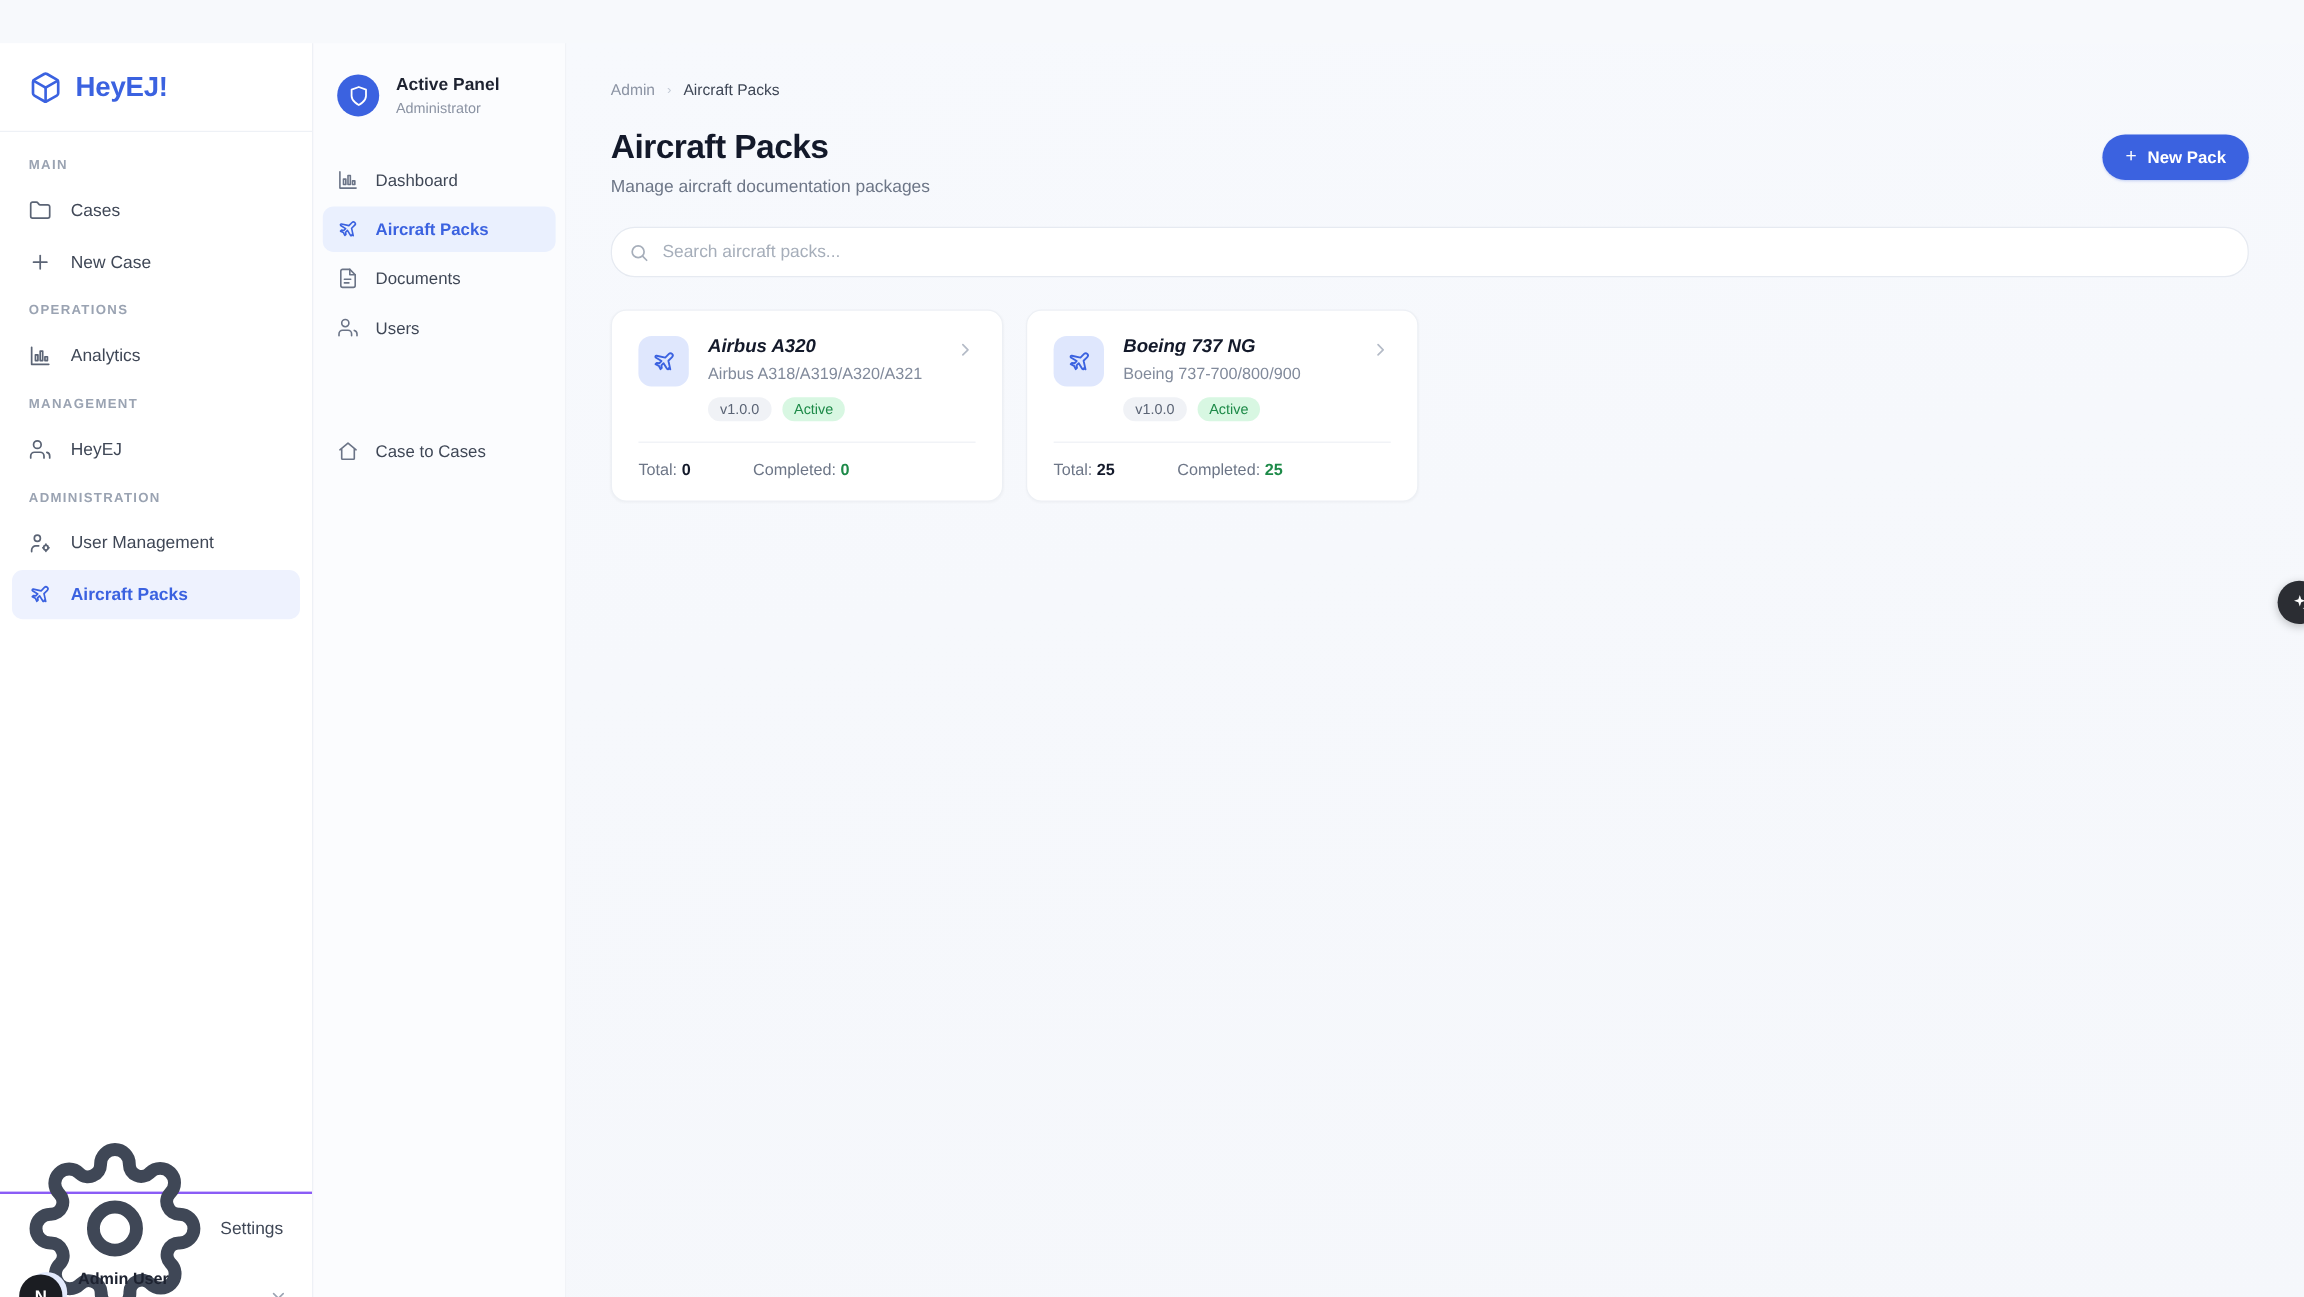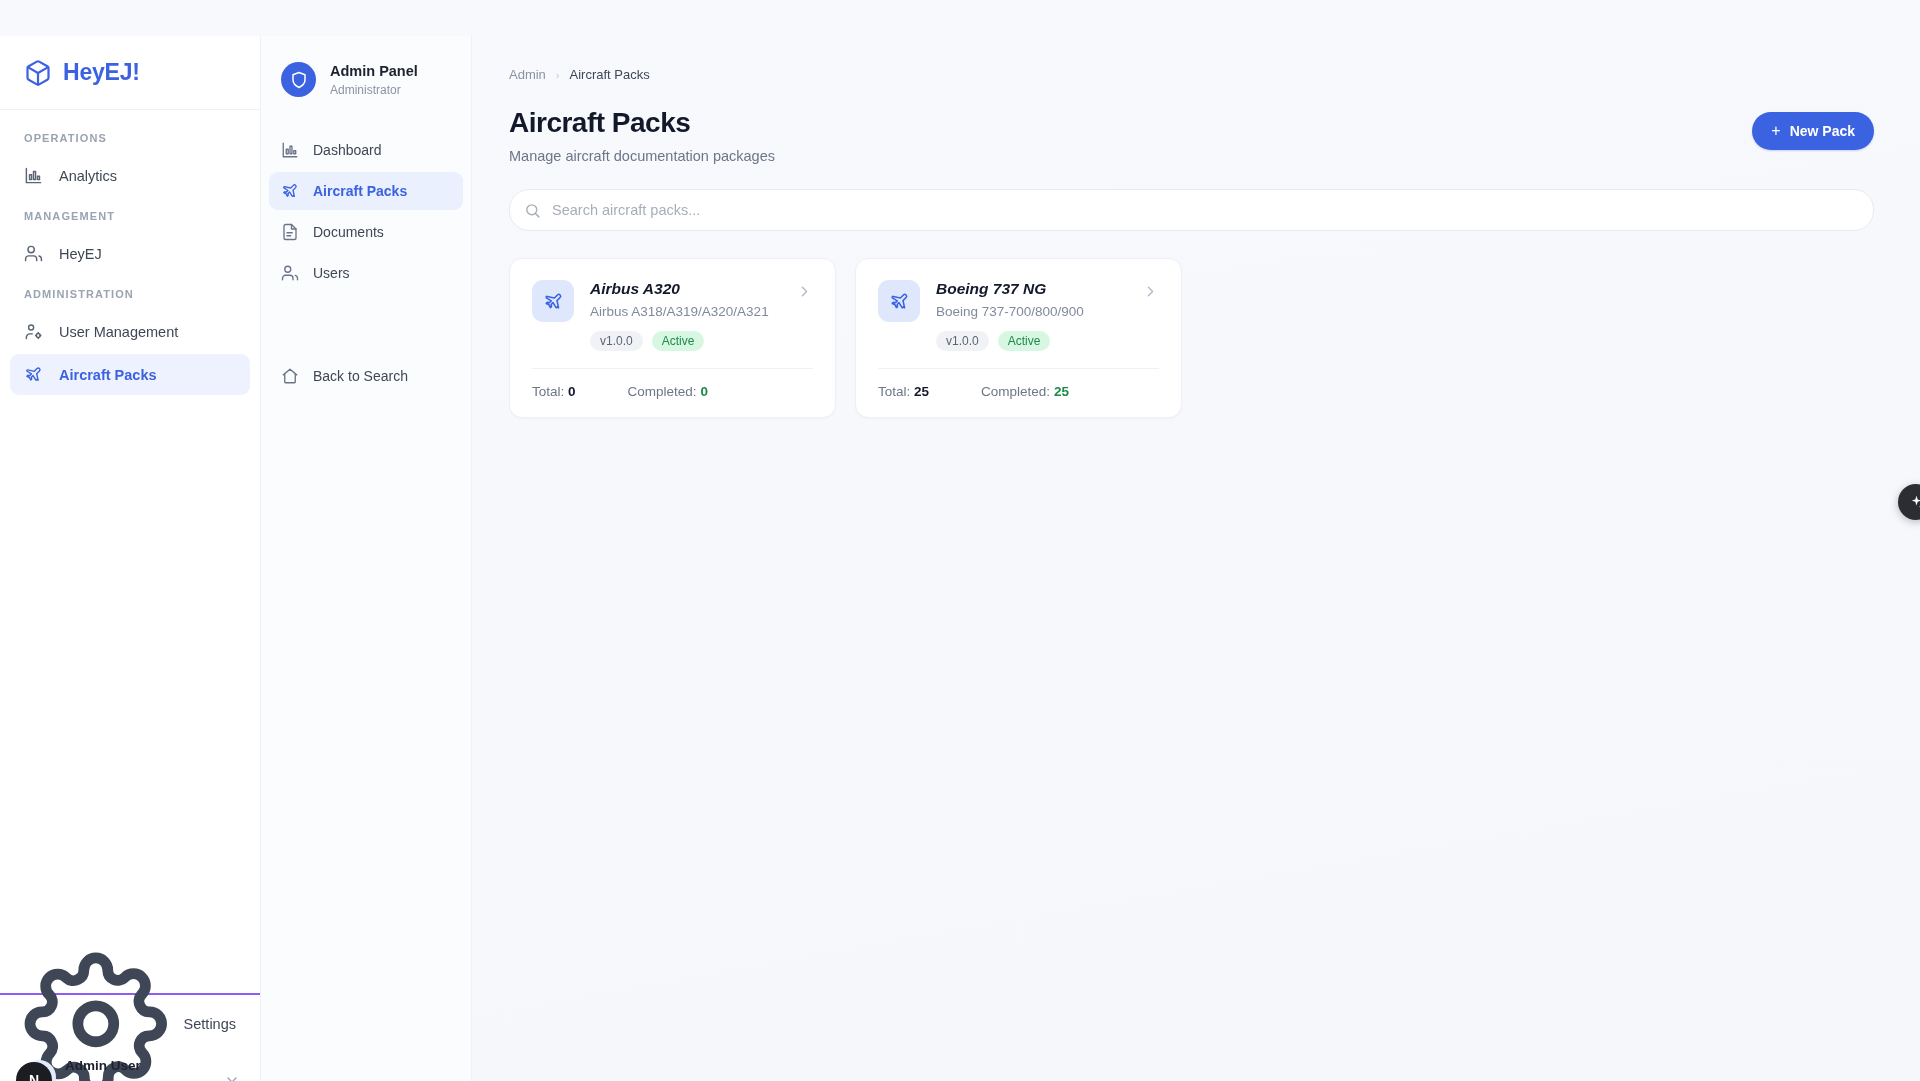--- a/index.html
+++ b/index.html
@@ -205,20 +205,36 @@
       <svg class="brand-icon" viewBox="0 0 24 24" fill="none" stroke="#3b62e0" stroke-width="1.9" stroke-linecap="round" stroke-linejoin="round">
         <path d="M21 16V8a2 2 0 0 0-1-1.73l-7-4a2 2 0 0 0-2 0l-7 4A2 2 0 0 0 3 8v8a2 2 0 0 0 1 1.73l7 4a2 2 0 0 0 2 0l7-4A2 2 0 0 0 21 16z"></path>
         <polyline points="3.27 6.96 12 12.01 20.73 6.96"></polyline>
         <line x1="12" y1="22.08" x2="12" y2="12"></line>
       </svg>
       <span class="brand-text">HeyEJ!</span>
     </div>
 
     <nav class="nav-scroll">
 
+      <div class="nav-group">
+        <div class="nav-group-label">MAIN</div>
+        <div class="nav-item">
+          <svg class="ni-icon" viewBox="0 0 24 24" fill="none" stroke="currentColor" stroke-width="1.8" stroke-linecap="round" stroke-linejoin="round">
+            <path d="M20 20a2 2 0 0 0 2-2V8a2 2 0 0 0-2-2h-7.9a2 2 0 0 1-1.69-.9L9.6 3.9A2 2 0 0 0 7.93 3H4a2 2 0 0 0-2 2v13a2 2 0 0 0 2 2Z"></path>
+          </svg>
+          <span>Cases</span>
+        </div>
+        <div class="nav-item">
+          <svg class="ni-icon" viewBox="0 0 24 24" fill="none" stroke="currentColor" stroke-width="1.8" stroke-linecap="round">
+            <line x1="12" y1="5" x2="12" y2="19"></line>
+              <line x1="5" y1="12" x2="19" y2="12"></line>
+          </svg>
+          <span>New Case</span>
+        </div>
+      </div>
 
       <div class="nav-group">
         <div class="nav-group-label">OPERATIONS</div>
         <div class="nav-item">
           <svg class="ni-icon" viewBox="0 0 24 24" fill="none" stroke="currentColor" stroke-width="1.8" stroke-linecap="round" stroke-linejoin="round">
             <path d="M3 3v18h18"></path>
               <rect x="7" y="11" width="2.6" height="6"></rect>
               <rect x="12" y="7" width="2.6" height="10"></rect>
               <rect x="17" y="13" width="2.6" height="4"></rect>
           </svg>
@@ -287,21 +303,21 @@
   </aside>
 
   <aside class="admin-panel">
     <div class="admin-head">
       <div class="shield-badge">
         <svg viewBox="0 0 24 24" fill="none" stroke="currentColor" stroke-width="2" stroke-linecap="round" stroke-linejoin="round">
           <path d="M12 22s8-4 8-10V5l-8-3-8 3v7c0 6 8 10 8 10z"></path>
         </svg>
       </div>
       <div>
-        <div class="admin-title">Admin Panel</div>
+        <div class="admin-title">Active Panel</div>
         <div class="admin-sub">Administrator</div>
       </div>
     </div>
 
     <nav class="admin-nav">
       <div class="admin-item">
         <svg class="ni-icon" viewBox="0 0 24 24" fill="none" stroke="currentColor" stroke-width="1.8" stroke-linecap="round" stroke-linejoin="round">
           <path d="M3 3v18h18"></path>
             <rect x="7" y="11" width="2.6" height="6"></rect>
             <rect x="12" y="7" width="2.6" height="10"></rect>
@@ -336,21 +352,21 @@
         <span>Users</span>
       </div>
 
       <div class="admin-divider"></div>
 
       <div class="admin-item">
         <svg class="ni-icon" viewBox="0 0 24 24" fill="none" stroke="currentColor" stroke-width="1.8" stroke-linecap="round" stroke-linejoin="round">
           <path d="M3 10.5 12 3l9 7.5"></path>
             <path d="M5 10v10a1 1 0 0 0 1 1h12a1 1 0 0 0 1-1V10"></path>
         </svg>
-        <span>Back to Search</span>
+        <span>Case to Cases</span>
       </div>
     </nav>
   </aside>
 
   <main class="main">
 
     <div class="breadcrumb">
       <span class="bc-link">Admin</span>
       <span class="bc-sep">›</span>
       <span class="bc-current">Aircraft Packs</span>

